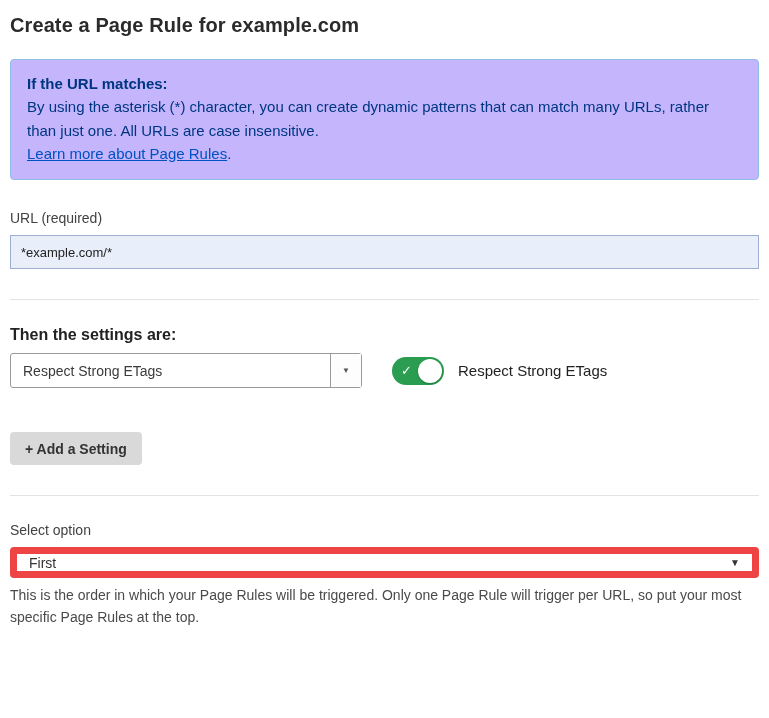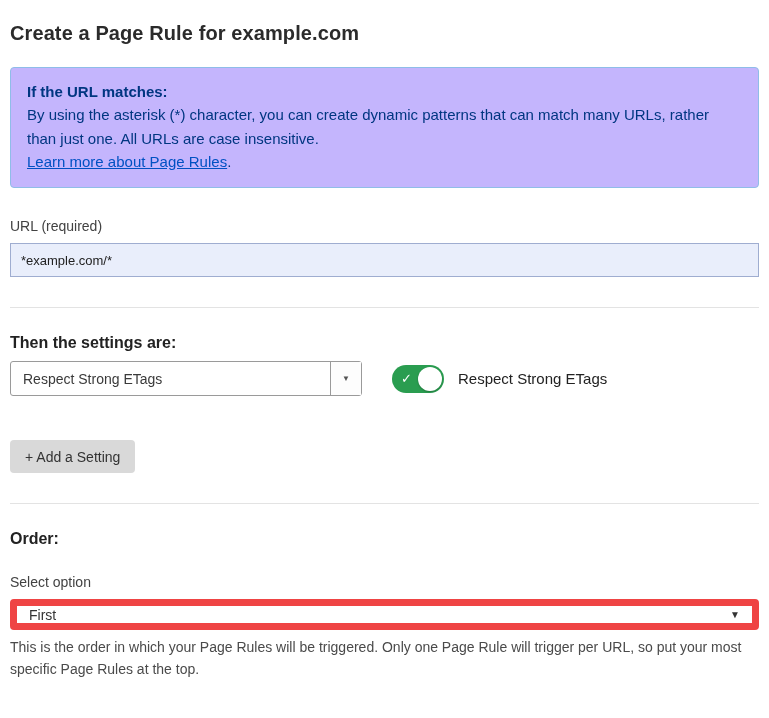--- a/index.html
+++ b/index.html
@@ -9,21 +9,21 @@
     height: 718px;
     font-family: "Liberation Sans", "DejaVu Sans", sans-serif;
     color: #313131;
     padding: 10px 10px 0 10px;
     overflow: hidden;
   }
   .page-title {
     font-size: 20px;
     font-weight: bold;
     color: #2b2b2b;
-    margin-top: 12px;
+    margin-top: 4px;
     letter-spacing: 0.1px;
   }
   .info-box {
     margin-top: 22px;
     background: #c4b5fd;
     border: 1px solid #8fbde8;
     border-radius: 4px;
     padding: 12px 16px 14px 16px;
     color: #003681;
     font-size: 15px;
@@ -142,20 +142,21 @@
     display: inline-flex;
     align-items: center;
     justify-content: center;
     border: none;
     border-radius: 4px;
     font-size: 14px;
     font-family: "Liberation Sans", "DejaVu Sans", sans-serif;
     padding: 0 15px;
     height: 33px;
     cursor: pointer;
+    font-weight: bold;
   }
   .btn-gray { background: #d9d9d9; color: #333; }
   .add-setting-btn { margin-top: 44px; }
   .order-label { margin-top: 26px; }
   .order-select {
     margin-top: 9px;
     display: flex;
     align-items: center;
     width: 100%;
     height: 31px;
@@ -218,21 +219,20 @@
         <span class="toggle-knob"></span>
       </div>
       <span class="toggle-label">Respect Strong ETags</span>
     </div>
   </div>
 
   <button class="btn btn-gray add-setting-btn">+ Add a Setting</button>
 
   <hr class="divider">
 
-  <div class="section-heading">Order:</div>
 
   <div class="field-label order-label">Select option</div>
 
   <div class="order-select">
     <span class="select-value">First</span>
     <span class="chevron">▼</span>
   </div>
 
   <div class="help-text">This is the order in which your Page Rules will be triggered. Only one Page Rule will trigger per URL, so put your most specific Page Rules at the top.</div>
 

